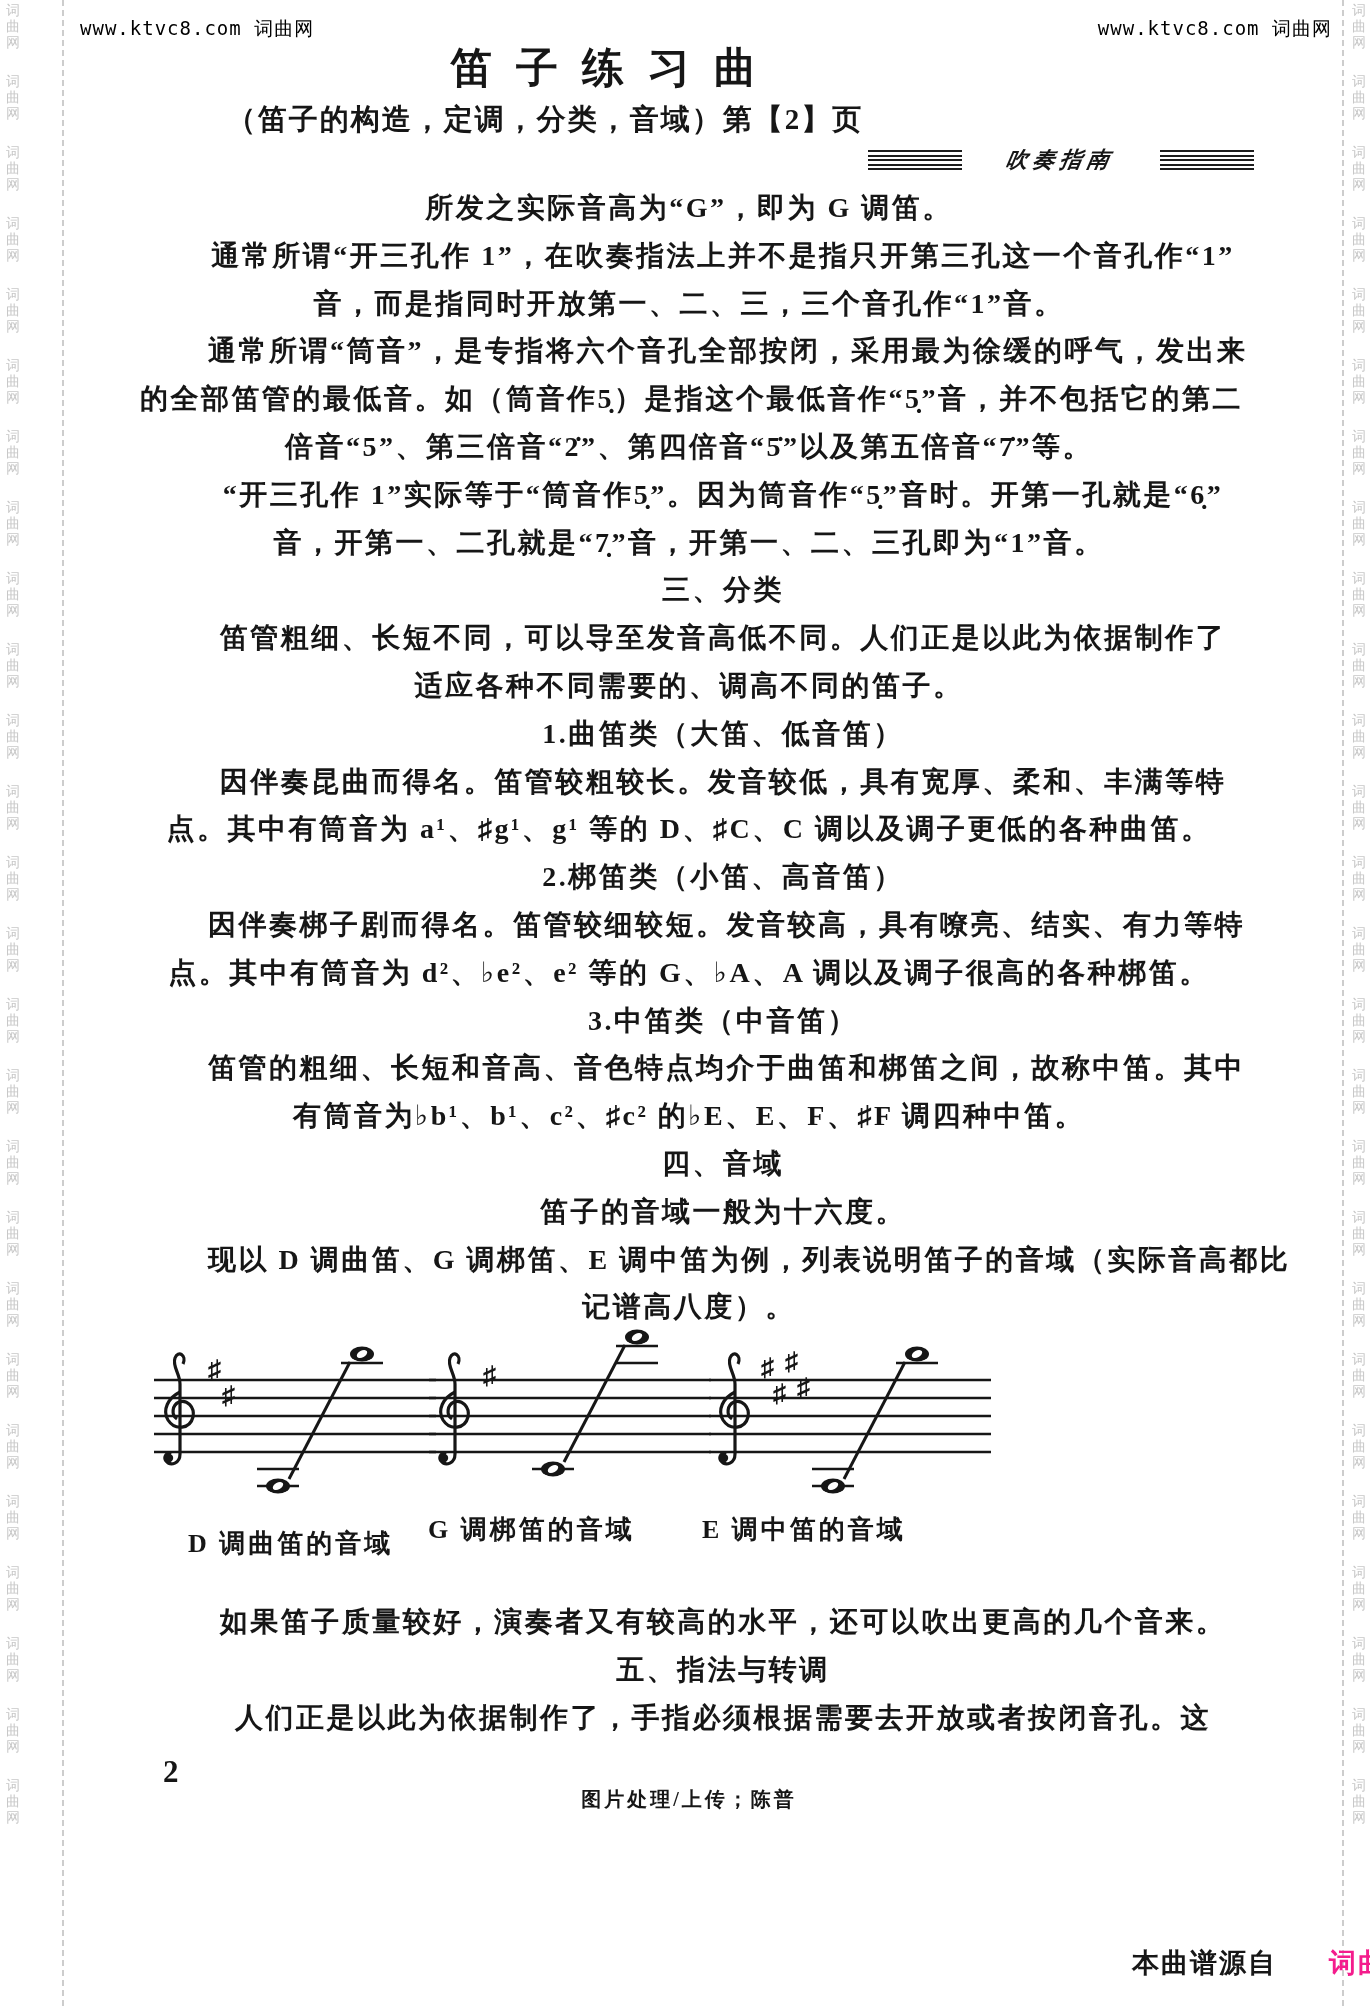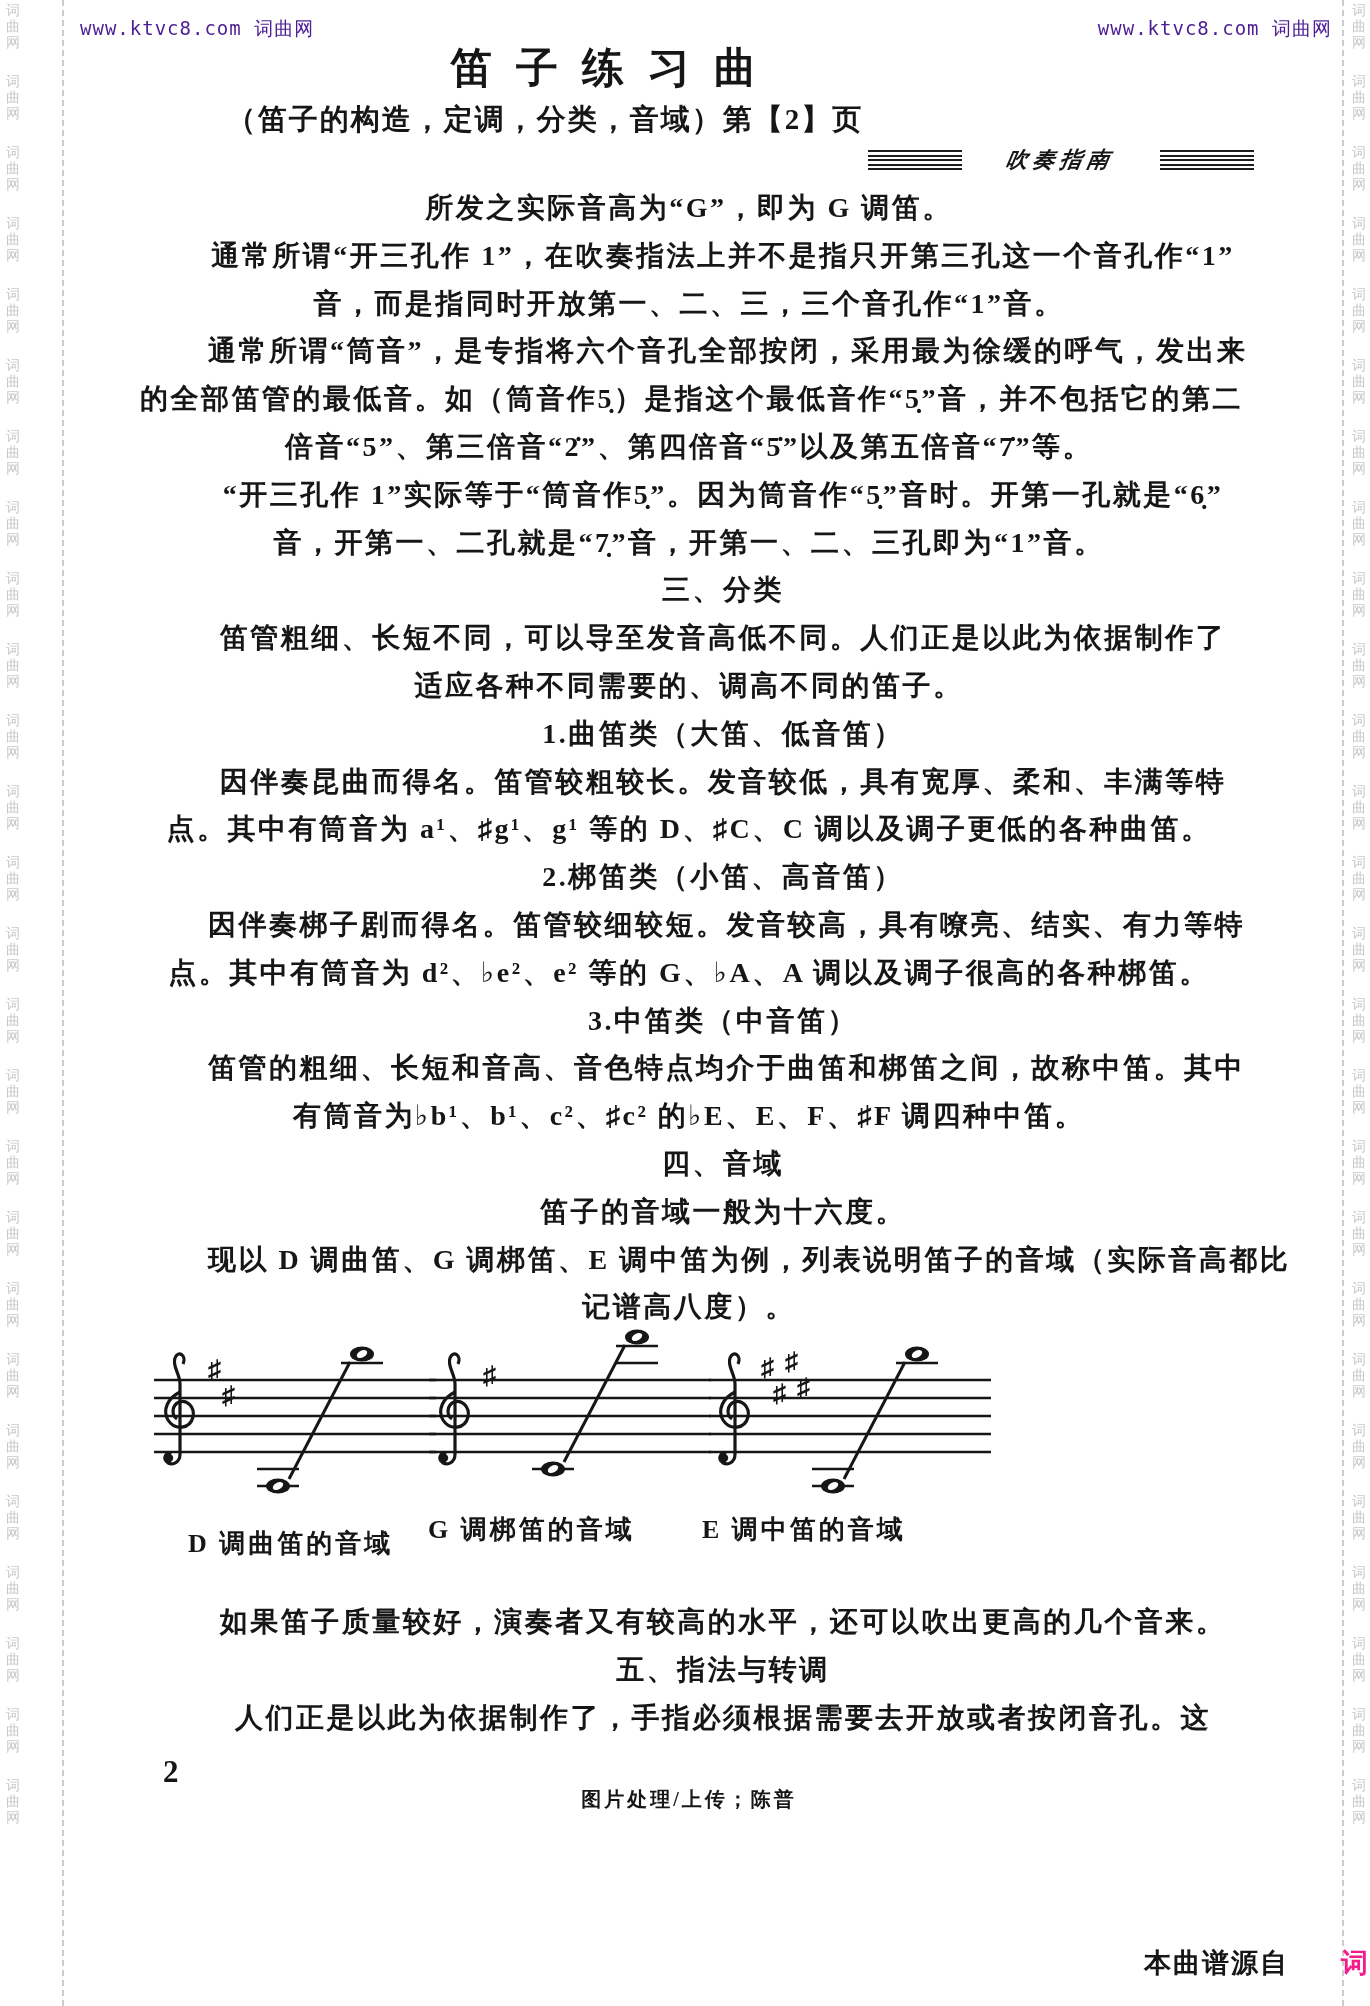--- a/index.html
+++ b/index.html
@@ -13,21 +13,21 @@
             font-family:"DejaVu Sans",sans-serif; color:#c8c8c8; }
   .wm-col-left  { left:1px; }
   .wm-col-right { left:1347px; }
   .wm-group { margin-bottom:23px; }
   .wm-char { font-size:14px; line-height:16px; }
   .dash-line { position:absolute; top:0; bottom:0; width:0; border-left:2px dashed #cdcdcd; }
   .dash-left  { left:62px; }
   .dash-right { left:1342px; }
   
   .wm-top { position:absolute; top:16px; font-family:"DejaVu Sans Mono",monospace;
-            font-size:19px; color:#4c1d95; letter-spacing:1px; white-space:nowrap; }
+            font-size:19px; color:#000000; letter-spacing:1px; white-space:nowrap; }
   .wm-top-left  { left:80px; }
   .wm-top-right { right:38px; }
   
   .doc-title { position:absolute; left:0; top:40px; width:1230px; text-align:center;
                font-size:42px; font-weight:bold; letter-spacing:24px; }
   .doc-subtitle { position:absolute; left:0; top:100px; width:1090px; text-align:center;
                   font-size:29px; font-weight:bold; letter-spacing:2px; }
   .badge { position:absolute; left:868px; top:148px; height:24px; display:flex; align-items:center; }
   .stripes { width:94px; height:20px;
              background:repeating-linear-gradient(to bottom,#1c1c1c 0 2px,#ffffff 2px 4.6px); }
@@ -44,21 +44,21 @@
   .figures { position:absolute; left:140px; top:1300px; width:1098px; height:260px; }
   .figure { position:absolute; top:0; width:290px; height:210px; }
   .fig-caption { position:absolute; top:212px; font-size:26px; font-weight:bold;
                  letter-spacing:3px; white-space:nowrap; }
   
   .page-number { position:absolute; left:163px; top:1754px; font-size:31px; font-weight:bold; }
   .credit { position:absolute; left:140px; top:1786px; width:1098px; text-align:center;
             font-size:20px; font-weight:600; letter-spacing:3px; }
   .source-row { position:absolute; top:1944px; left:1100px; width:246px; height:38px;
                 display:flex; align-items:center; white-space:nowrap; }
-  .source-label { font-size:27px; font-weight:bold; letter-spacing:2px; margin-left:44px; }
+  .source-label { font-size:27px; font-weight:bold; letter-spacing:2px; margin-left:32px; }
   .source-brand { font-size:27px; font-weight:bold; letter-spacing:2px; margin-left:52px; }
 </style>
 </head>
 <body>
 
 <div class="page">
 
   <div class="wm-col wm-col-left">
       <div class="wm-group">
         <div class="wm-char">词</div>

